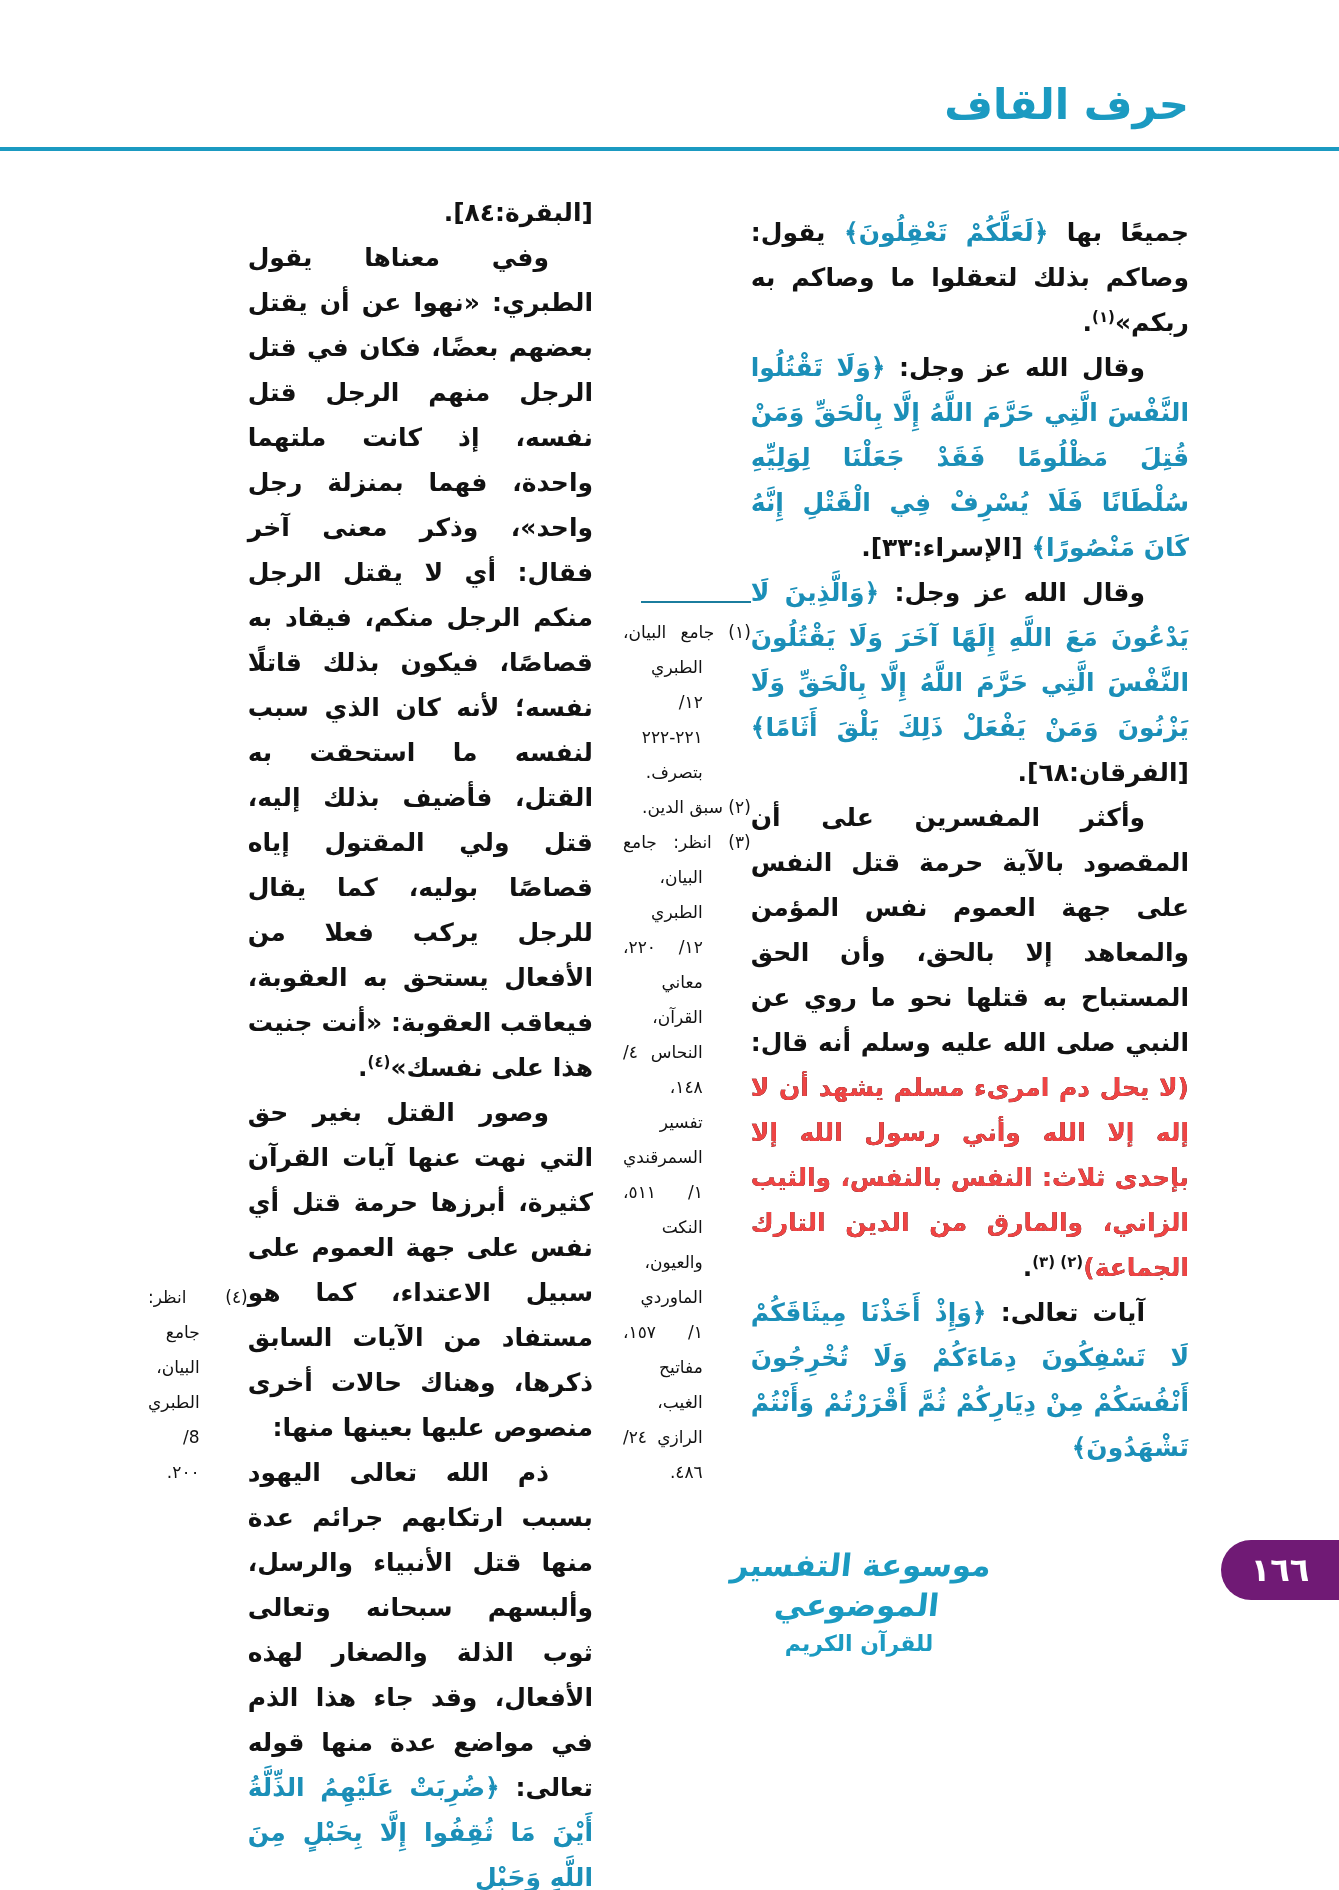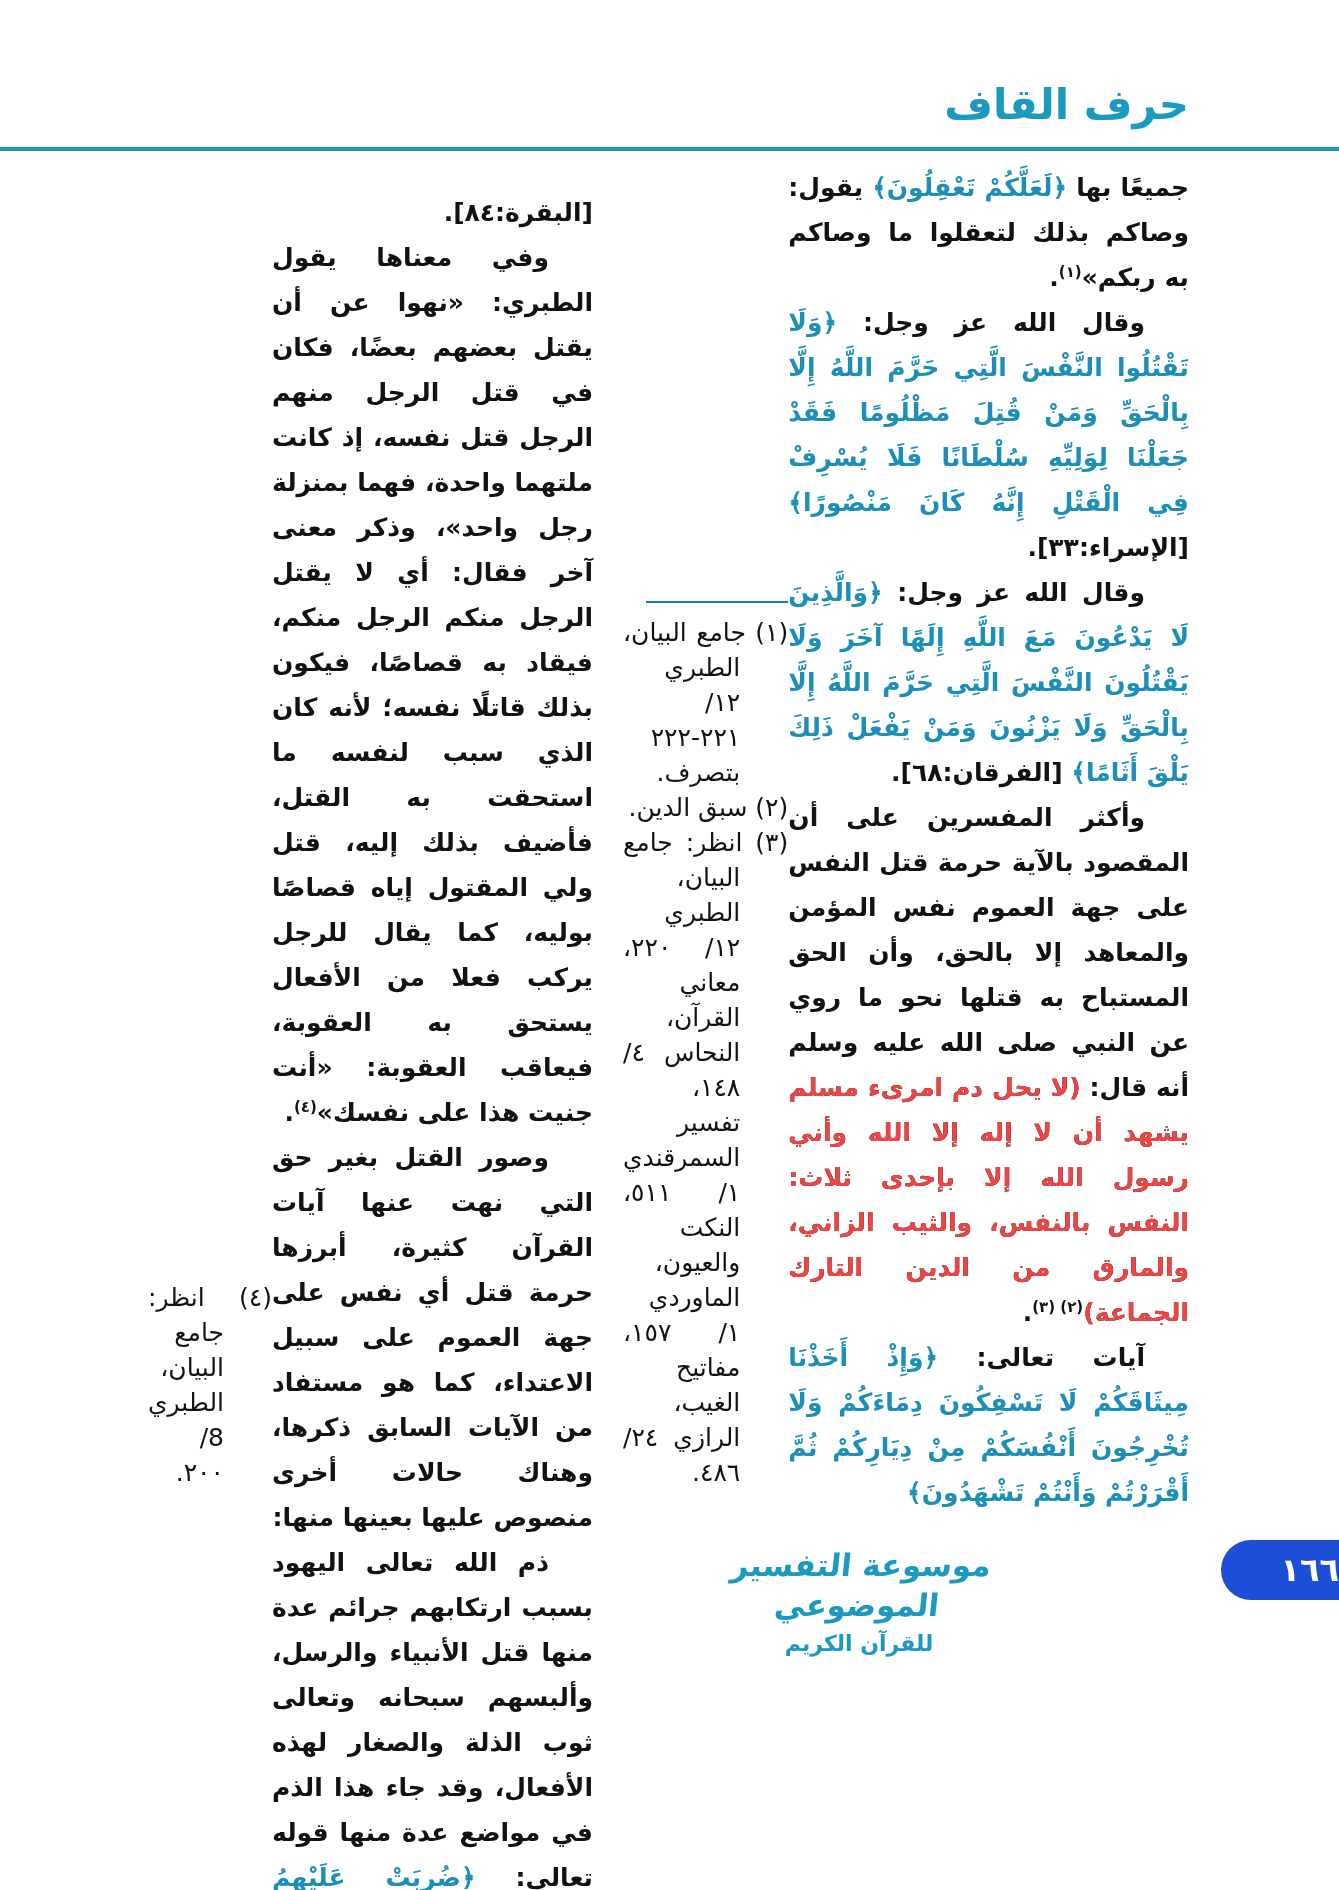--- a/index.html
+++ b/index.html
@@ -74,21 +74,21 @@
 
   
   .footnote-block { margin-top:auto; }
   .fn-rule {
     height:2px;
     width:86%;
     background:#1b7d9e;
     margin:14px 0 12px;
   }
   .footnotes p.para.footnote {
-    font-size:25px;
+    font-size:17px;
     line-height:35px;
     font-weight:normal;
     text-indent:-48px;
     padding-right:48px;
     text-align:justify;
   }
   .footnotes p.para.footnote span { font-weight:normal; }
   .footnotes .t-fnnum { font-weight:normal; }
 
   
@@ -110,24 +110,25 @@
     font-size:22px;
     font-weight:bold;
     margin-top:6px;
   }
   .page-number-plate {
     position:absolute;
     top:1540px;
     right:0;
     width:118px;
     height:60px;
-    background:#1d4ed8;
+    background:#701a75;
     border-radius:30px 0 0 30px;
     display:flex;
     align-items:center;
+    justify-content:center;
   }
   .page-number-plate .num {
     color:#ffffff;
     font-size:32px;
     font-weight:bold;
   }
 </style>
 </head>
 <body>
 

